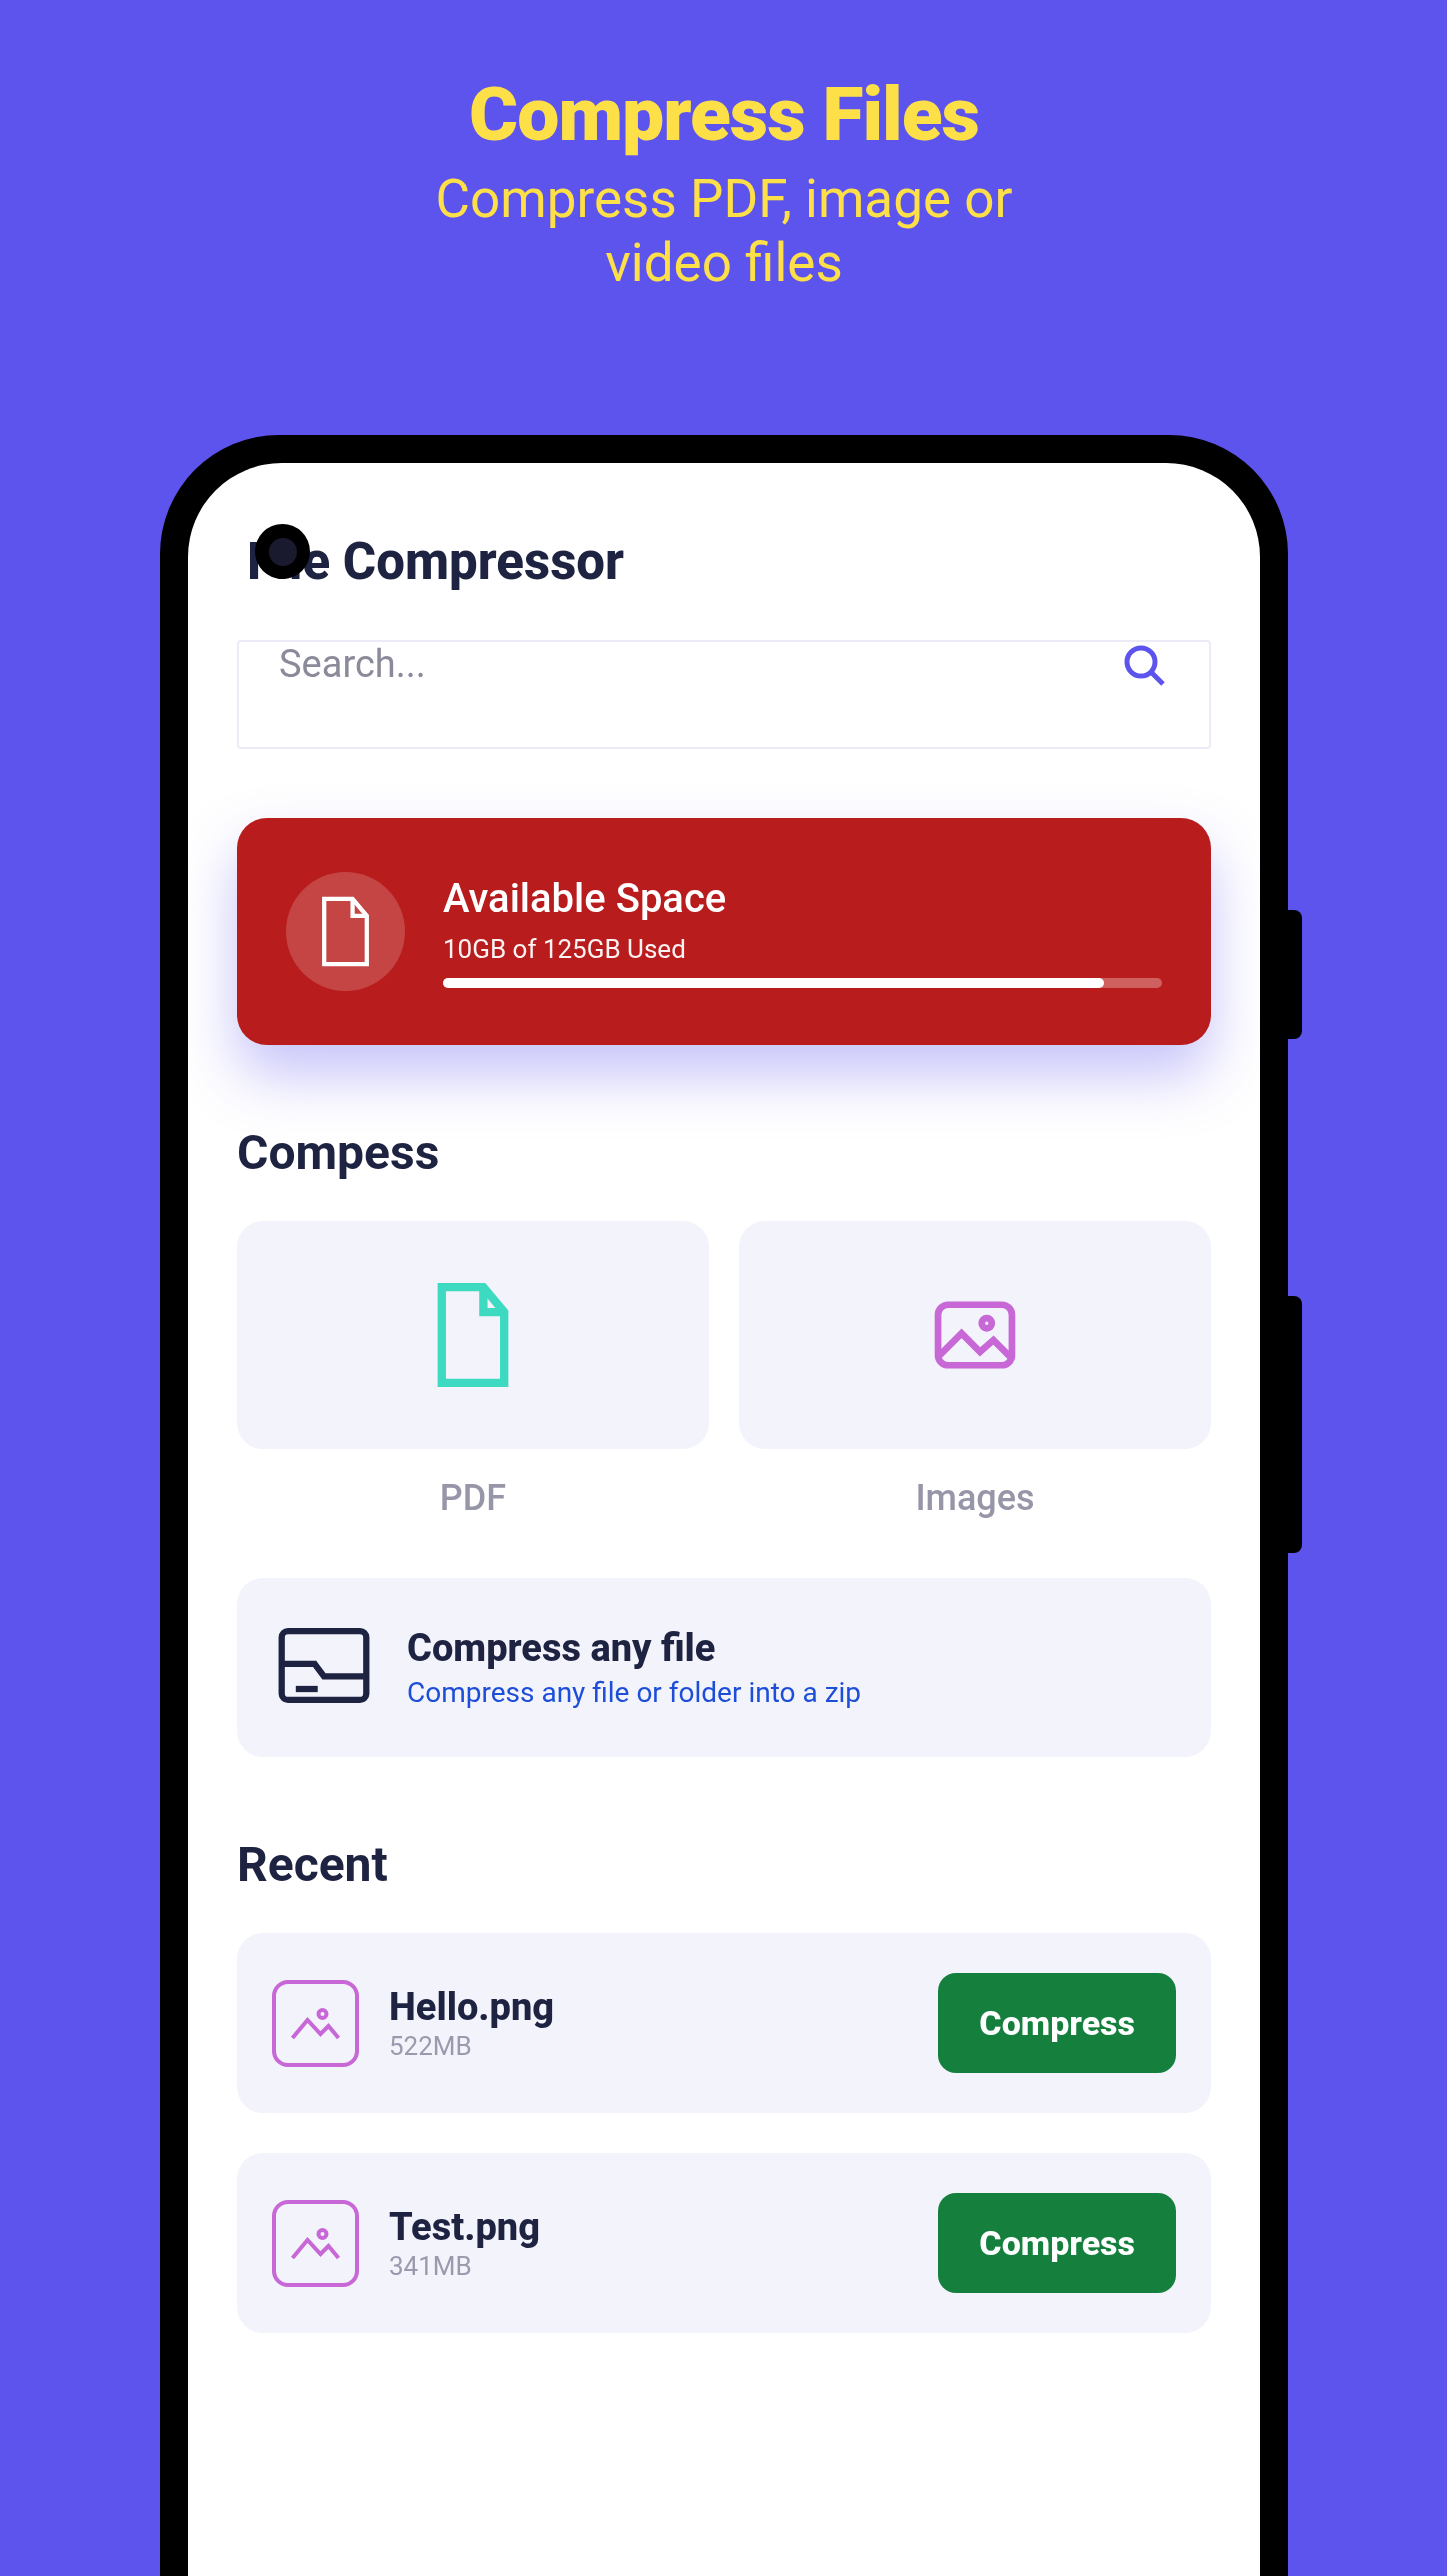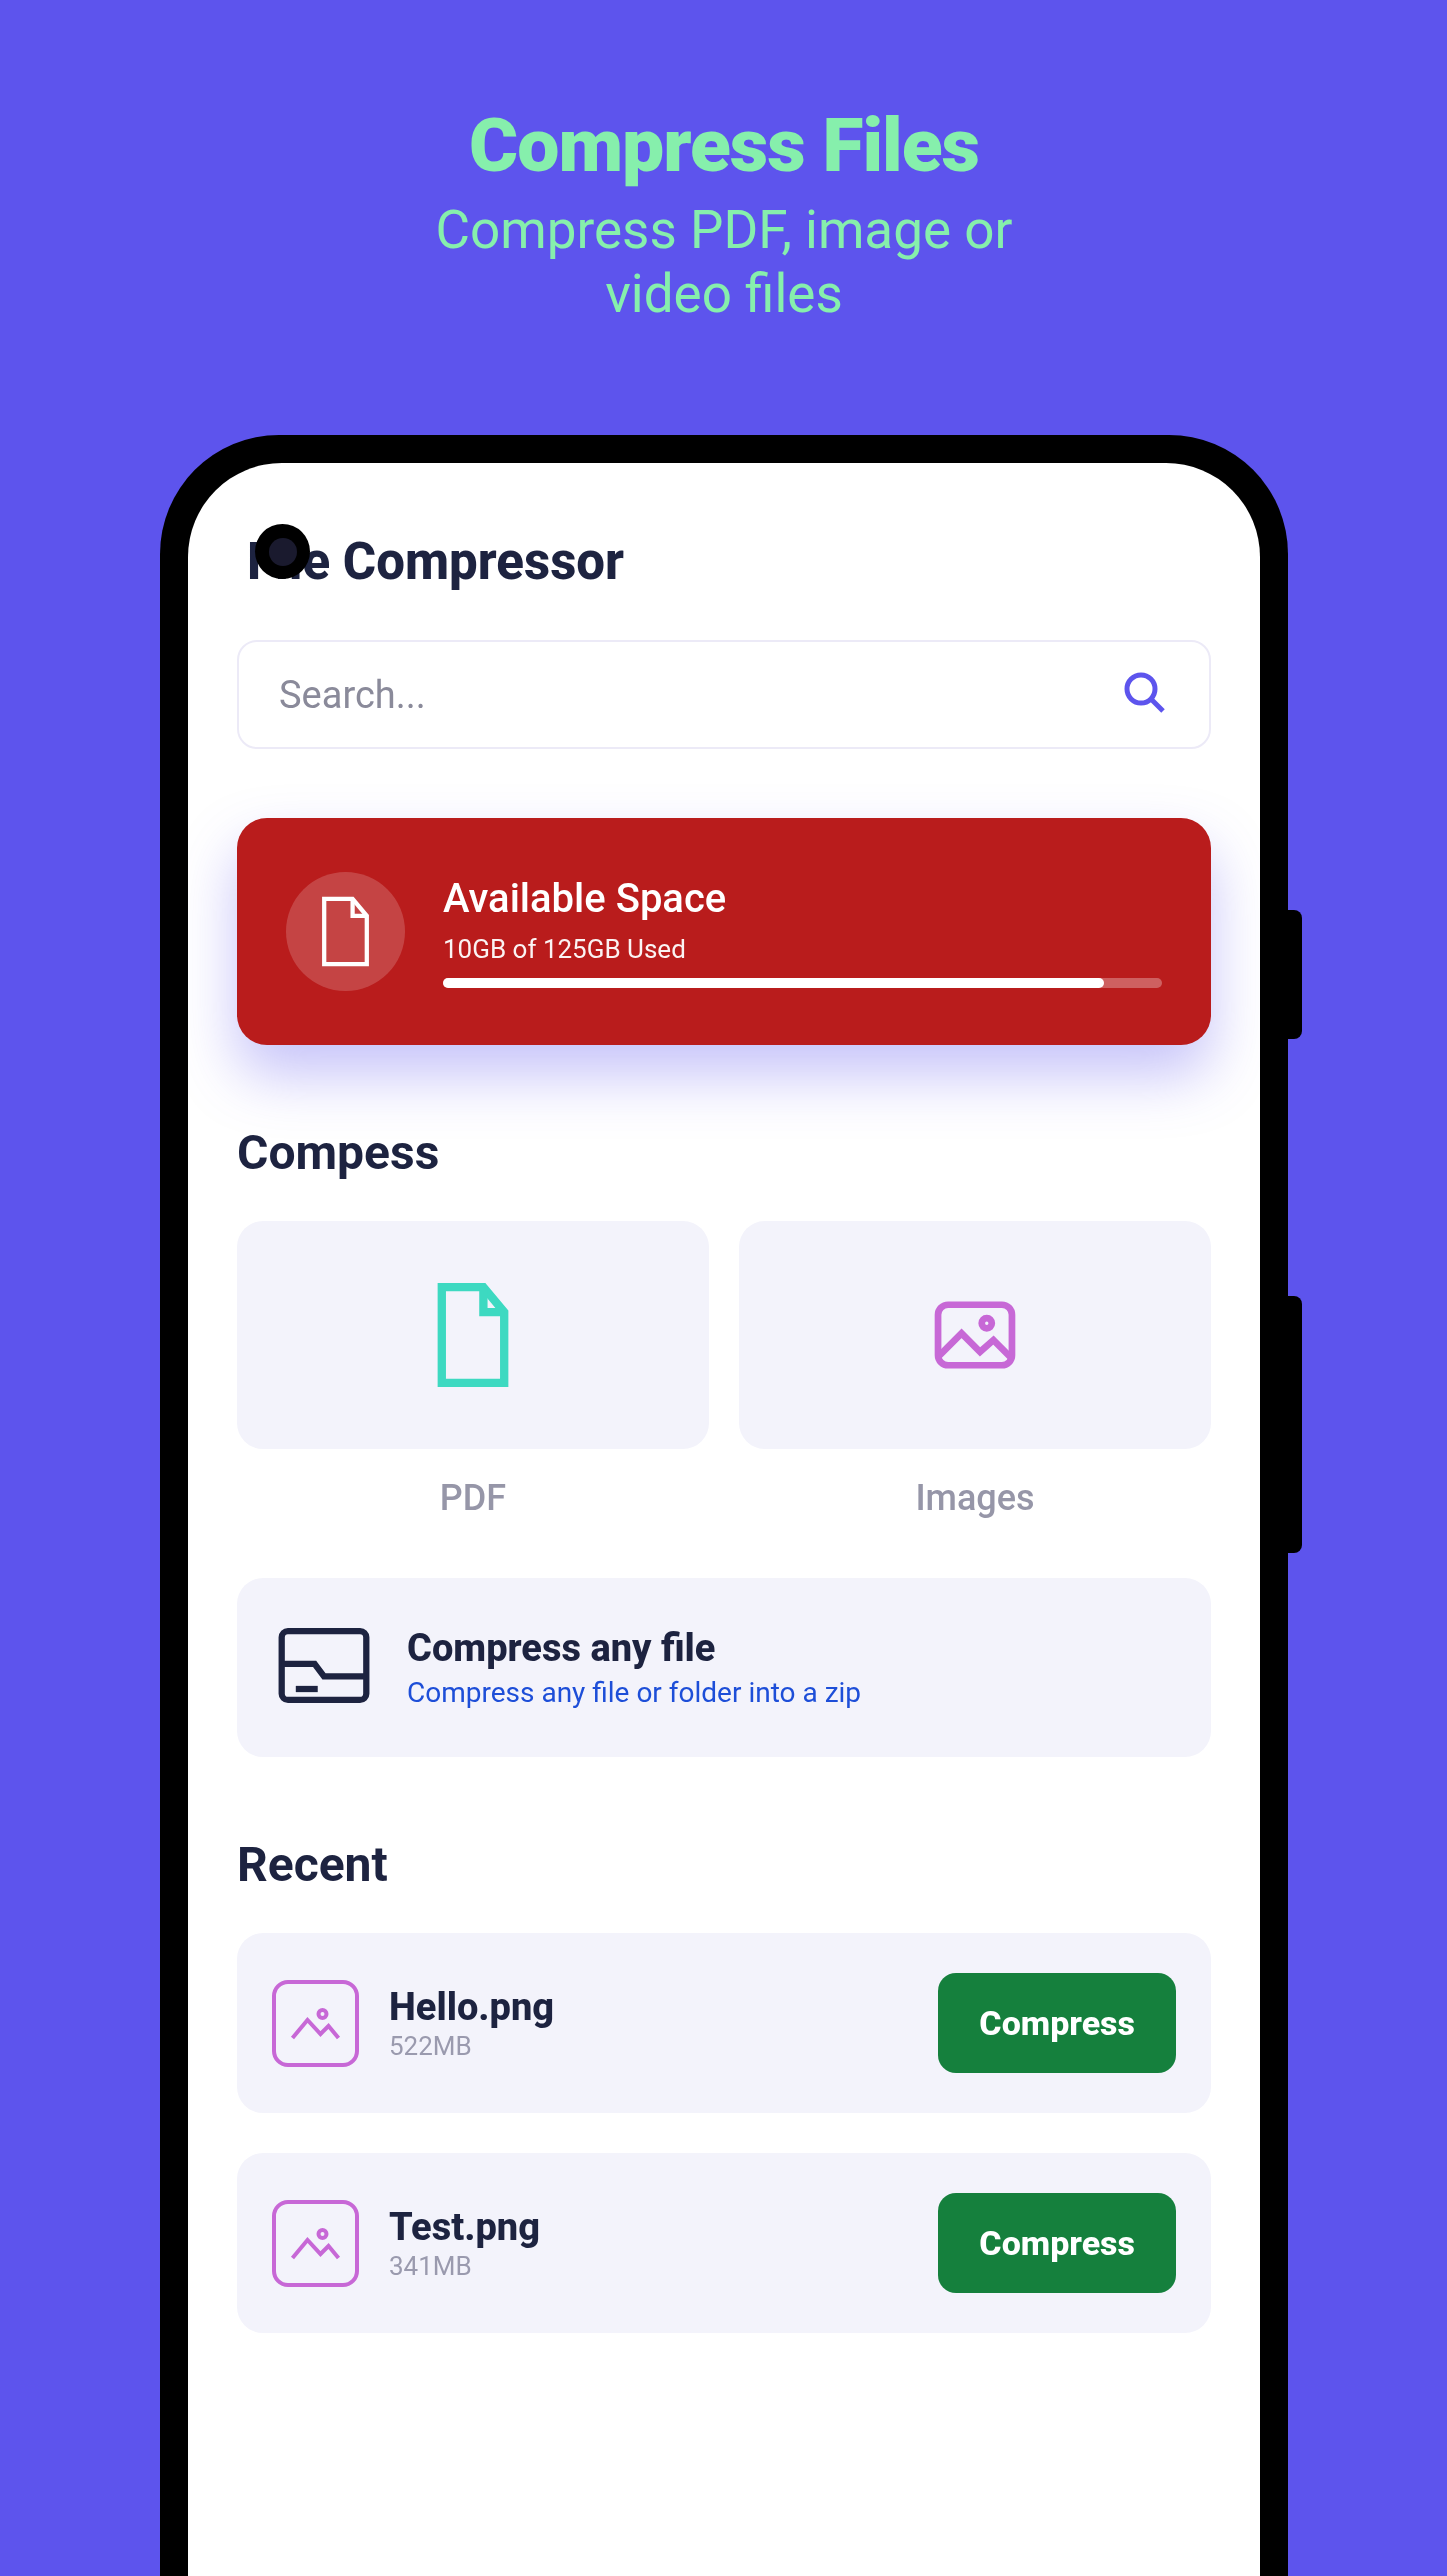--- a/index.html
+++ b/index.html
@@ -10,22 +10,22 @@
   }
   body {
     background: #5d54ed;
     width: 1448px;
     height: 2576px;
     overflow: hidden;
     position: relative;
   }
   .hero {
     text-align: center;
-    color: #86efac;
-    padding-top: 101px;
+    color: #fde047;
+    padding-top: 70px;
   }
   .hero-title {
     font-size: 75px;
     font-weight: 900;
     letter-spacing: -1px;
   }
   .hero-subtitle {
     font-size: 53px;
     font-weight: 400;
     line-height: 1.2;
@@ -84,24 +84,23 @@
     font-size: 51px;
     font-weight: 800;
     color: #1d2340;
     margin-top: 10px;
     margin-left: 10px;
   }
   .search-bar {
     margin-top: 49px;
     background: #fff;
     border: 2px solid #eceaf7;
-    border-radius: 20px;
+    border-radius: 4px;
     height: 109px;
     display: flex;
-    align-items: center;
     padding: 0 40px;
     justify-content: space-between;
   }
   .search-placeholder {
     color: #8a8a9a;
     font-size: 38px;
   }
   .search-icon svg {
     width: 48px;
     height: 48px;

